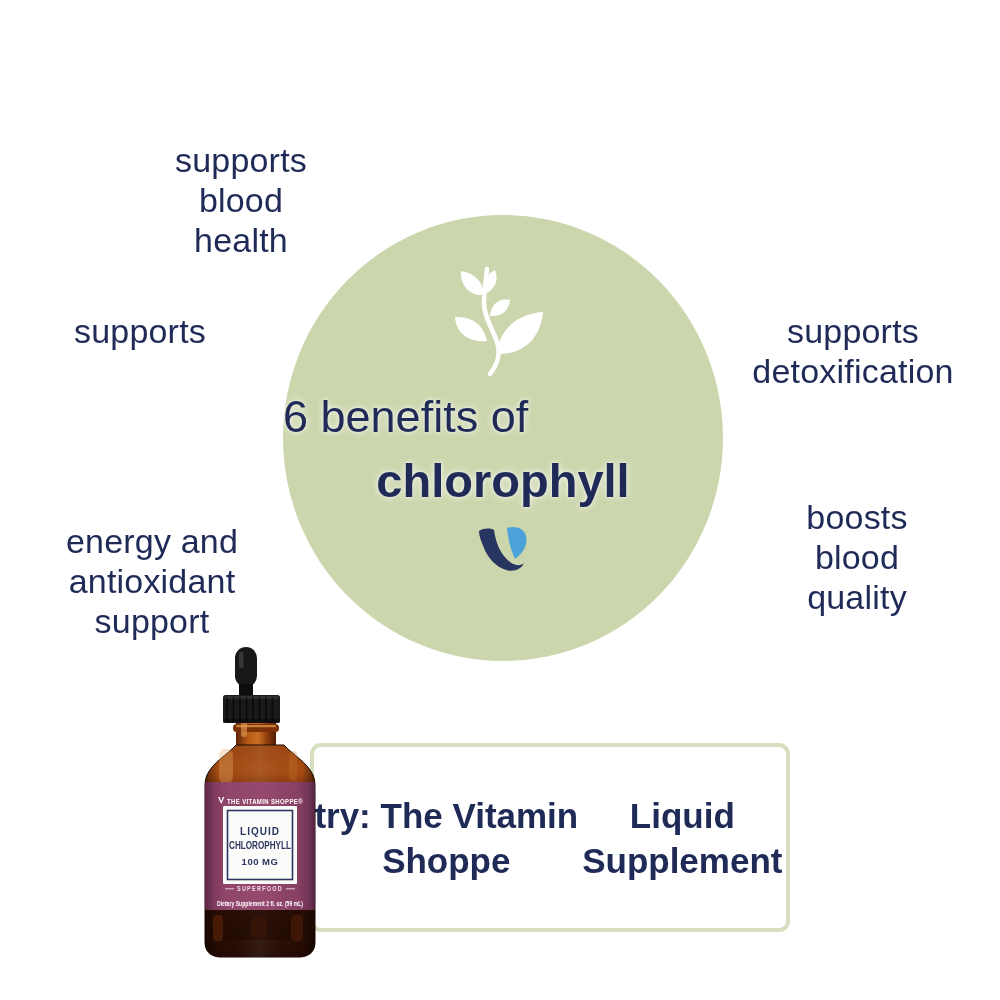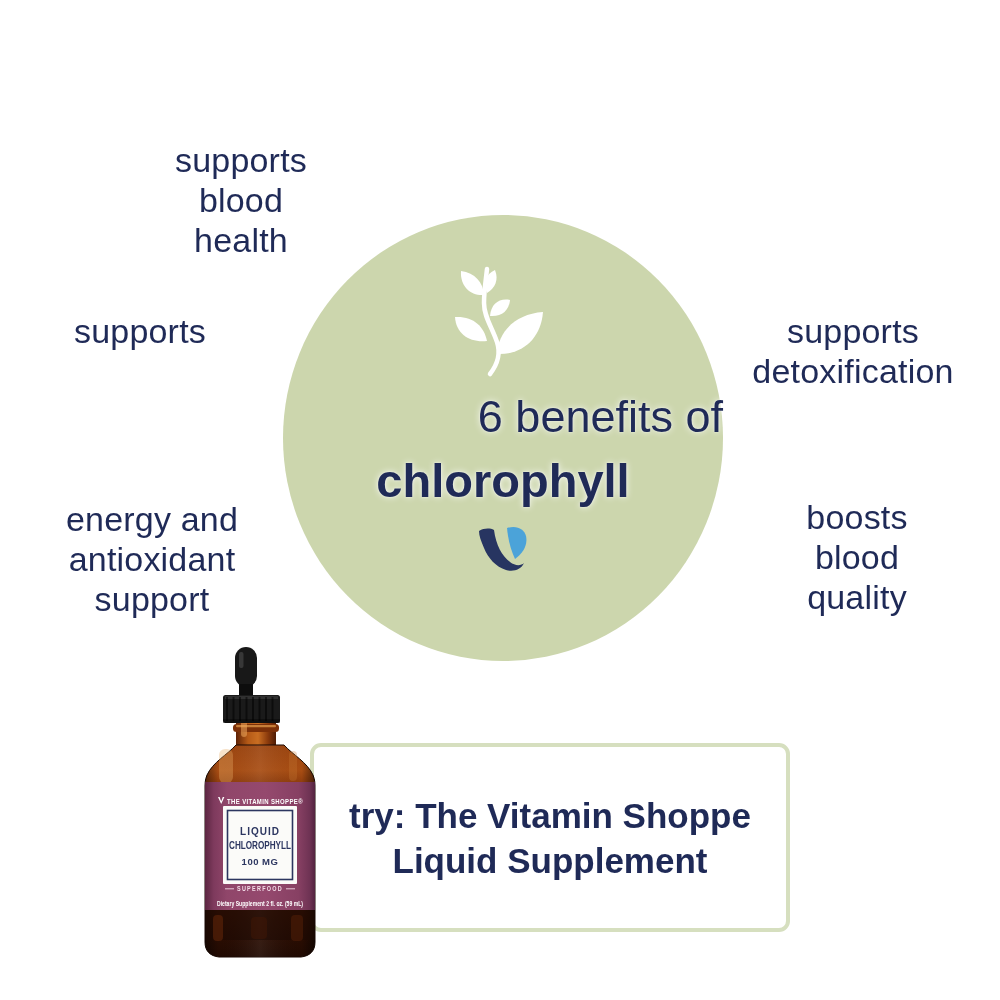--- a/index.html
+++ b/index.html
@@ -12,45 +12,45 @@
   .benefit {
     position:absolute; text-align:center;
     font-size:34px; line-height:40px; font-weight:400; letter-spacing:.2px;
     color:var(--text-navy,#1f2a57);
   }
   .benefit span { display:block; }
   .b1 { left:91px;  top:140px; width:300px; }
   .b2 { left:645px; top:138px; width:300px; }
   .b3 { left:0px;   top:311px; width:280px; }
   .b4 { left:708px; top:311px; width:290px; }
-  .b5 { left:2px;   top:499px; width:300px; }
+  .b5 { left:2px;   top:521px; width:300px; }
   .b6 { left:707px; top:497px; width:300px; }
 
   .circle {
     position:absolute; left:283px; top:215px; width:440px; height:446px;
     border-radius:50%; background:var(--circle-green,#ccd6ad);
   }
   .leaf-svg  { position:absolute; left:440px; top:253px; width:120px; height:130px; }
   .vlogo-svg { position:absolute; left:477px; top:526px; width:52px;  height:46px;  }
 
   .glow { text-shadow:0 0 7px rgba(255,255,255,.85), 0 0 2px rgba(255,255,255,.7); }
   .title1 {
-    position:absolute; left:283px; top:394px; width:440px; text-align:right;
+    position:absolute; left:283px; top:394px; width:440px; text-align:left;
     font-size:45px; line-height:46px; font-weight:400; color:var(--text-navy,#1f2a57);
   }
   .title2 {
     position:absolute; left:283px; top:454px; width:440px; text-align:center;
     font-size:47px; line-height:54px; font-weight:700; color:var(--text-navy,#1f2a57);
   }
 
   .cta {
     position:absolute; left:310px; top:743px; width:480px; height:189px;
     box-sizing:border-box; background:#ffffff;
     border:4px solid var(--box-border-green,#d6dfbf); border-radius:11px;
-    display:flex; flex-direction:column; justify-content:center; align-items:center;
+    display:flex; flex-direction:row; justify-content:center; align-items:center;
     z-index:1;
   }
   .cta .l {
     font-size:35px; line-height:45px; font-weight:700; text-align:center;
     color:var(--text-navy,#1f2a57);
   }
 
   .bottle-svg { position:absolute; left:203px; top:645px; width:114px; height:318px; z-index:2; }
   .bottle-svg text { font-family:"Liberation Sans","DejaVu Sans",sans-serif; }
 </style>

